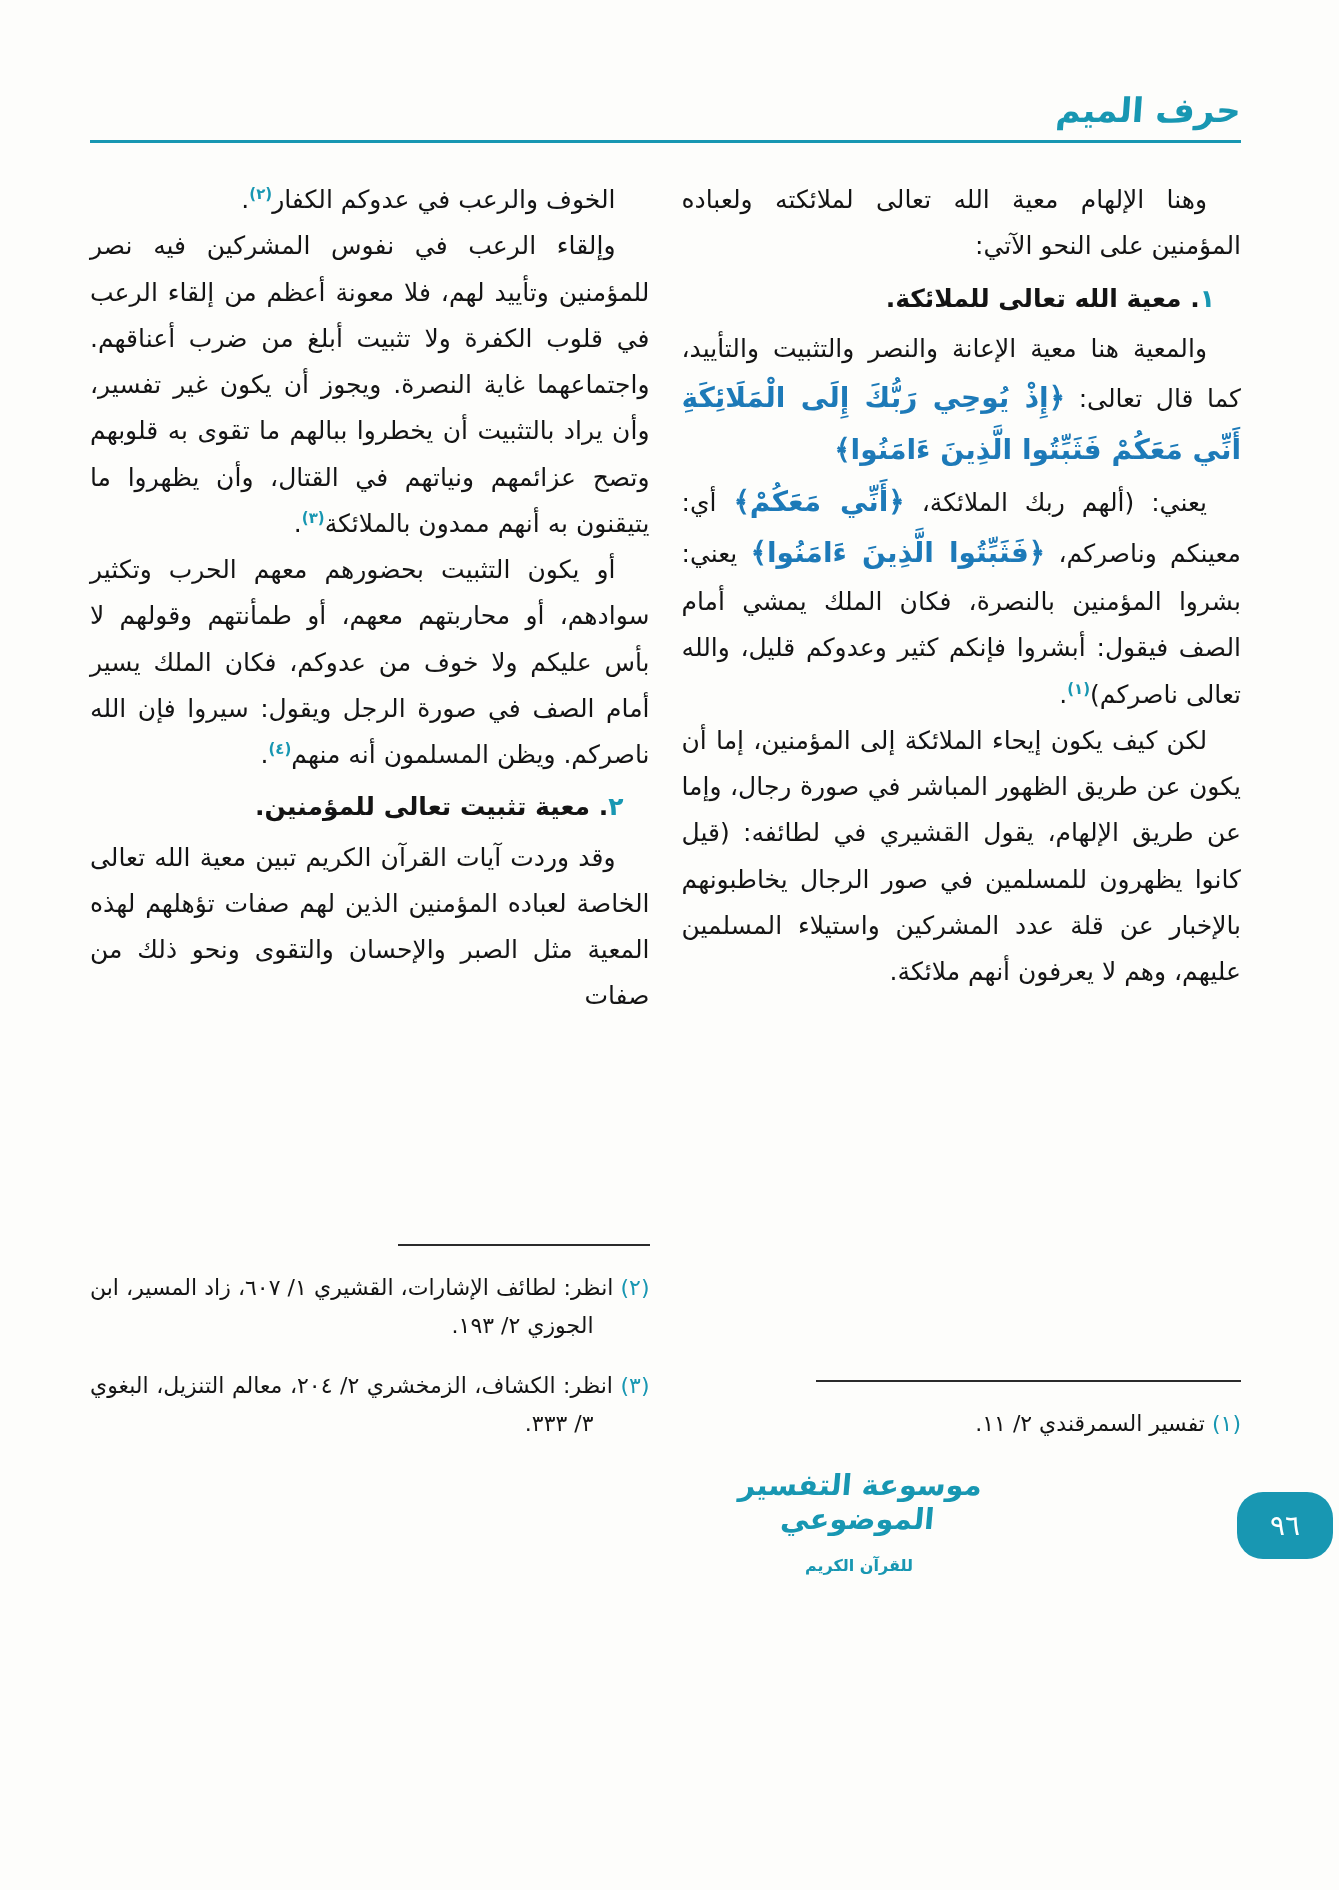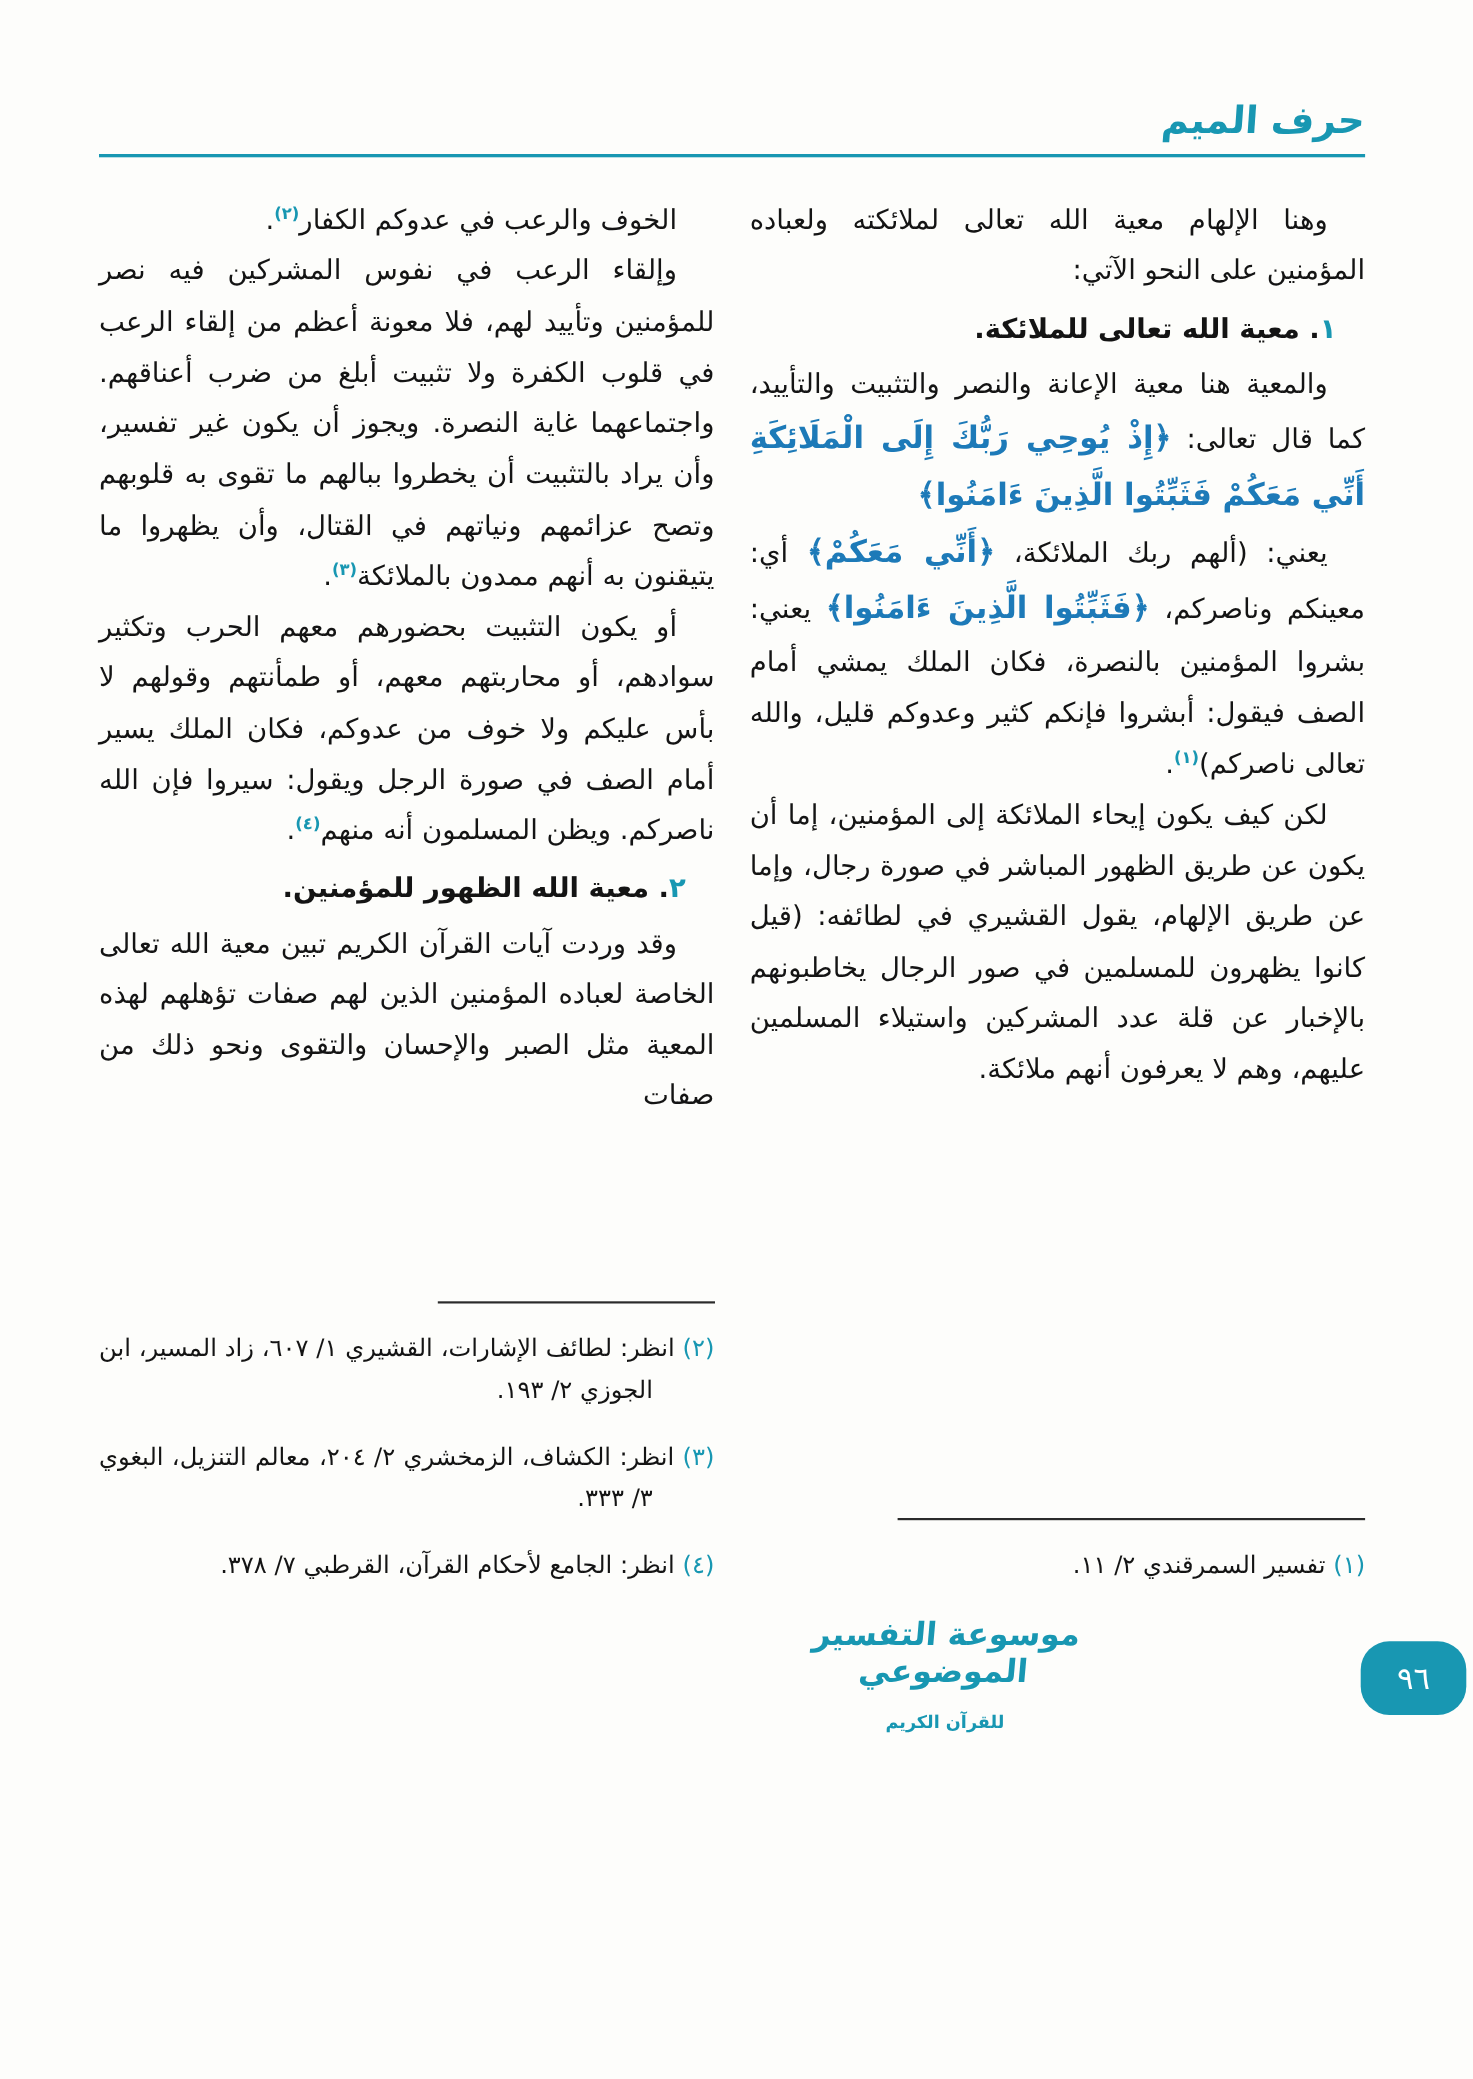--- a/index.html
+++ b/index.html
@@ -100,29 +100,28 @@
     </div>
   </section>
 
   <section class="col">
     <p class="body"><span>الخوف والرعب في عدوكم الكفار</span><sup class="fn">(٢)</sup><span>.</span></p>
 
     <p class="body"><span>وإلقاء الرعب في نفوس المشركين فيه نصر للمؤمنين وتأييد لهم، فلا معونة أعظم من إلقاء الرعب في قلوب الكفرة ولا تثبيت أبلغ من ضرب أعناقهم. واجتماعهما غاية النصرة. ويجوز أن يكون غير تفسير، وأن يراد بالتثبيت أن يخطروا ببالهم ما تقوى به قلوبهم وتصح عزائمهم ونياتهم في القتال، وأن يظهروا ما يتيقنون به أنهم ممدون بالملائكة</span><sup class="fn">(٣)</sup><span>.</span></p>
 
     <p class="body"><span>أو يكون التثبيت بحضورهم معهم الحرب وتكثير سوادهم، أو محاربتهم معهم، أو طمأنتهم وقولهم لا بأس عليكم ولا خوف من عدوكم، فكان الملك يسير أمام الصف في صورة الرجل ويقول: سيروا فإن الله ناصركم. ويظن المسلمون أنه منهم</span><sup class="fn">(٤)</sup><span>.</span></p>
 
-    <p class="heading"><span class="num">٢</span><span>. معية الله الظهور للمؤمنين.</span></p>
+    <p class="heading"><span class="num">٢</span><span>. معية تثبيت تعالى للمؤمنين.</span></p>
 
     <p class="body">وقد وردت آيات القرآن الكريم تبين معية الله تعالى الخاصة لعباده المؤمنين الذين لهم صفات تؤهلهم لهذه المعية مثل الصبر والإحسان والتقوى ونحو ذلك من صفات</p>
 
     <div class="fnblock">
       <div class="fnsep half"></div>
       <div class="footnote"><span class="num">(٢)</span><span> انظر: لطائف الإشارات، القشيري ١/ ٦٠٧، زاد المسير، ابن الجوزي ٢/ ١٩٣.</span></div>
       <div class="footnote"><span class="num">(٣)</span><span> انظر: الكشاف، الزمخشري ٢/ ٢٠٤، معالم التنزيل، البغوي ٣/ ٣٣٣.</span></div>
-      <div class="footnote"><span class="num">(٤)</span><span> انظر: الجامع لأحكام القرآن، القرطبي ٧/ ٣٧٨.</span></div>
     </div>
   </section>
 
 </main>
 
 <div class="logo">
   <div class="l1">موسوعة التفسير الموضوعي</div>
   <div class="l2">للقرآن الكريم</div>
 </div>
 

